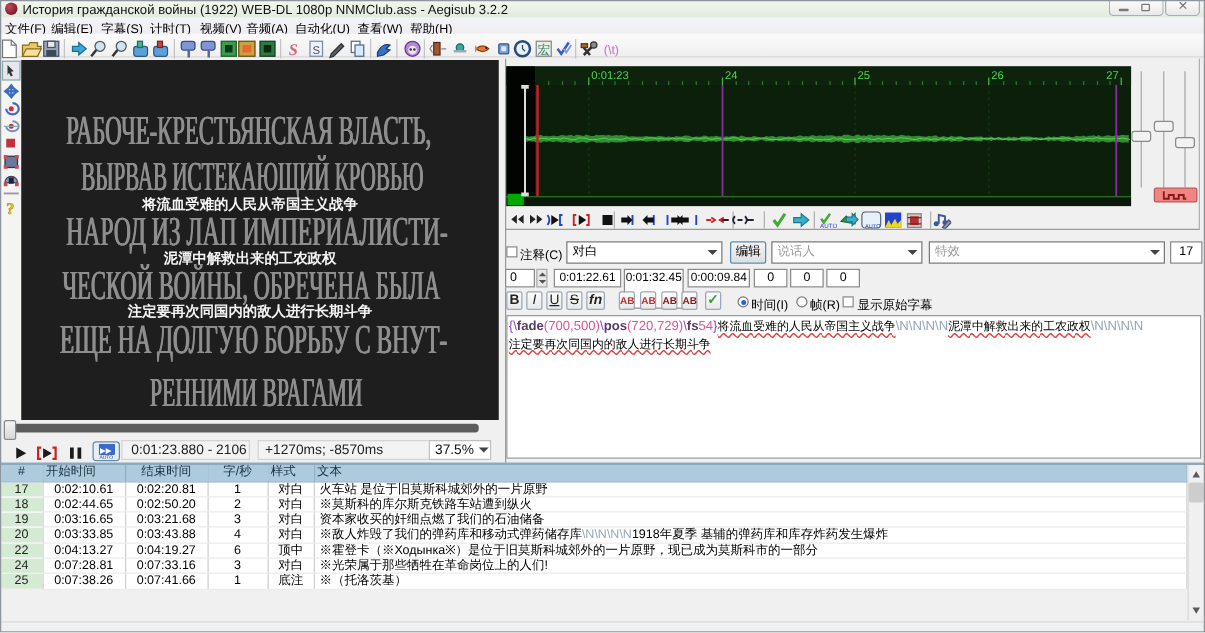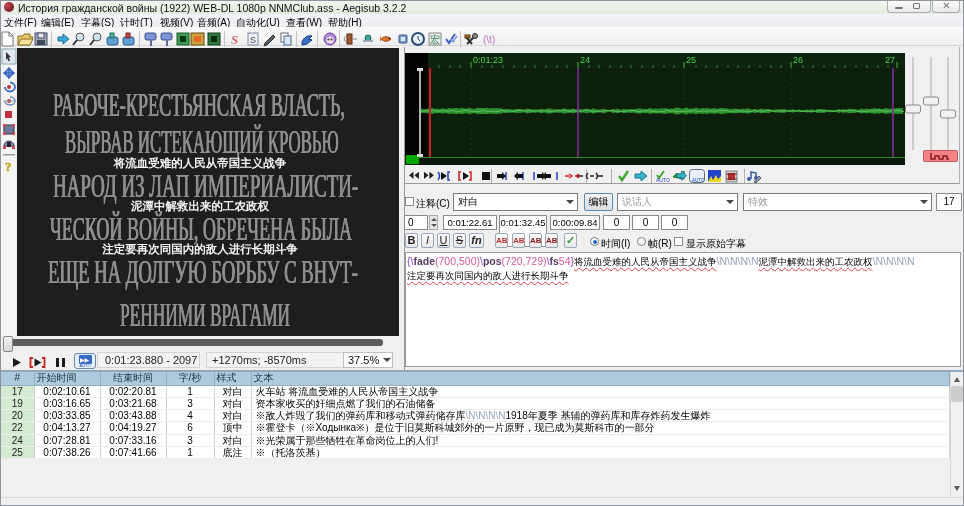--- a/index.html
+++ b/index.html
@@ -202,21 +202,21 @@
       <path d="M24.5 2.5l7 4-7 4z" fill="#1a1a1a"></path>
 <rect x="46" y="2" width="3" height="9" fill="#1a1a1a"></rect>
       <rect x="52" y="2" width="3" height="9" fill="#1a1a1a"></rect>
 </svg>
 <div class="abs" style="left:74px;top:353px;width:22px;height:16px;background:#e6eef6;border:1px solid #6a8aaa;border-radius:3px"></div>
 <svg class="abs" style="left:79px;top:355px" width="13" height="12" viewBox="0 0 13 12">
       <rect x="0" y="0" width="13" height="9" rx="1" fill="#3a6ac8"></rect>
       <text x="1" y="7" font-size="6" fill="#fff" font-family="Liberation Sans">▶▶</text>
       <text x="0.5" y="12" font-size="4" fill="#2244cc">AUTO</text>
     </svg>
-<div class="abs" style="left:97px;top:352px;width:103px;height:16px;background:#f3f3f3;border:1px solid #d4d4d4;font-size:11px;color:#222;line-height:15px;padding-left:7px">0:01:23.880 - 2097</div>
+<div class="abs" style="left:97px;top:352px;width:103px;height:16px;background:#f3f3f3;border:1px solid #d4d4d4;font-size:11px;color:#222;line-height:15px;padding-left:7px">0:01:23.880 - 2106</div>
 <div class="abs" style="left:206px;top:352px;width:161px;height:16px;background:#f3f3f3;border:1px solid #d4d4d4;font-size:11px;color:#222;line-height:15px;padding-left:5px">+1270ms; -8570ms</div>
 <div class="abs" style="left:343px;top:352px;width:50px;height:16px;background:#fff;border:1px solid #c0c0c0;font-size:11px;color:#111;line-height:15px;padding-left:4px">37.5%</div>
 <div class="carr" style="left:383px;top:358px"></div>
 </div>
 
 <div id="audio">
 
 <div class="abs" style="left:404px;top:47px;width:1px;height:323px;background:#9a9a9a"></div>
 <div class="abs" style="left:404px;top:183px;width:556px;height:1px;background:#9a9a9a"></div>
 <div class="abs" style="left:959px;top:47px;width:1px;height:137px;background:#b0b0b0"></div>
@@ -453,21 +453,29 @@
           <td style="text-align:center">字/秒</td>
           <td>样式</td>
           <td>文本</td>
         </tr>
 <tr>
           <td class="num">17</td>
           <td class="tc">0:02:10.61</td>
           <td class="tc">0:02:20.81</td>
           <td class="cc">1</td>
           <td class="cc">对白</td>
-          <td class="tx">火车站 将流血受难的人民从帝国主义战争</td>
+          <td class="tx">火车站 是位于旧莫斯科城郊外的一片原野</td>
+        </tr>
+<tr>
+          <td class="num">18</td>
+          <td class="tc">0:02:44.65</td>
+          <td class="tc">0:02:50.20</td>
+          <td class="cc">2</td>
+          <td class="cc">对白</td>
+          <td class="tx">※莫斯科的库尔斯克铁路车站遭到纵火</td>
         </tr>
 <tr>
           <td class="num">19</td>
           <td class="tc">0:03:16.65</td>
           <td class="tc">0:03:21.68</td>
           <td class="cc">3</td>
           <td class="cc">对白</td>
           <td class="tx">资本家收买的奸细点燃了我们的石油储备</td>
         </tr>
 <tr>

